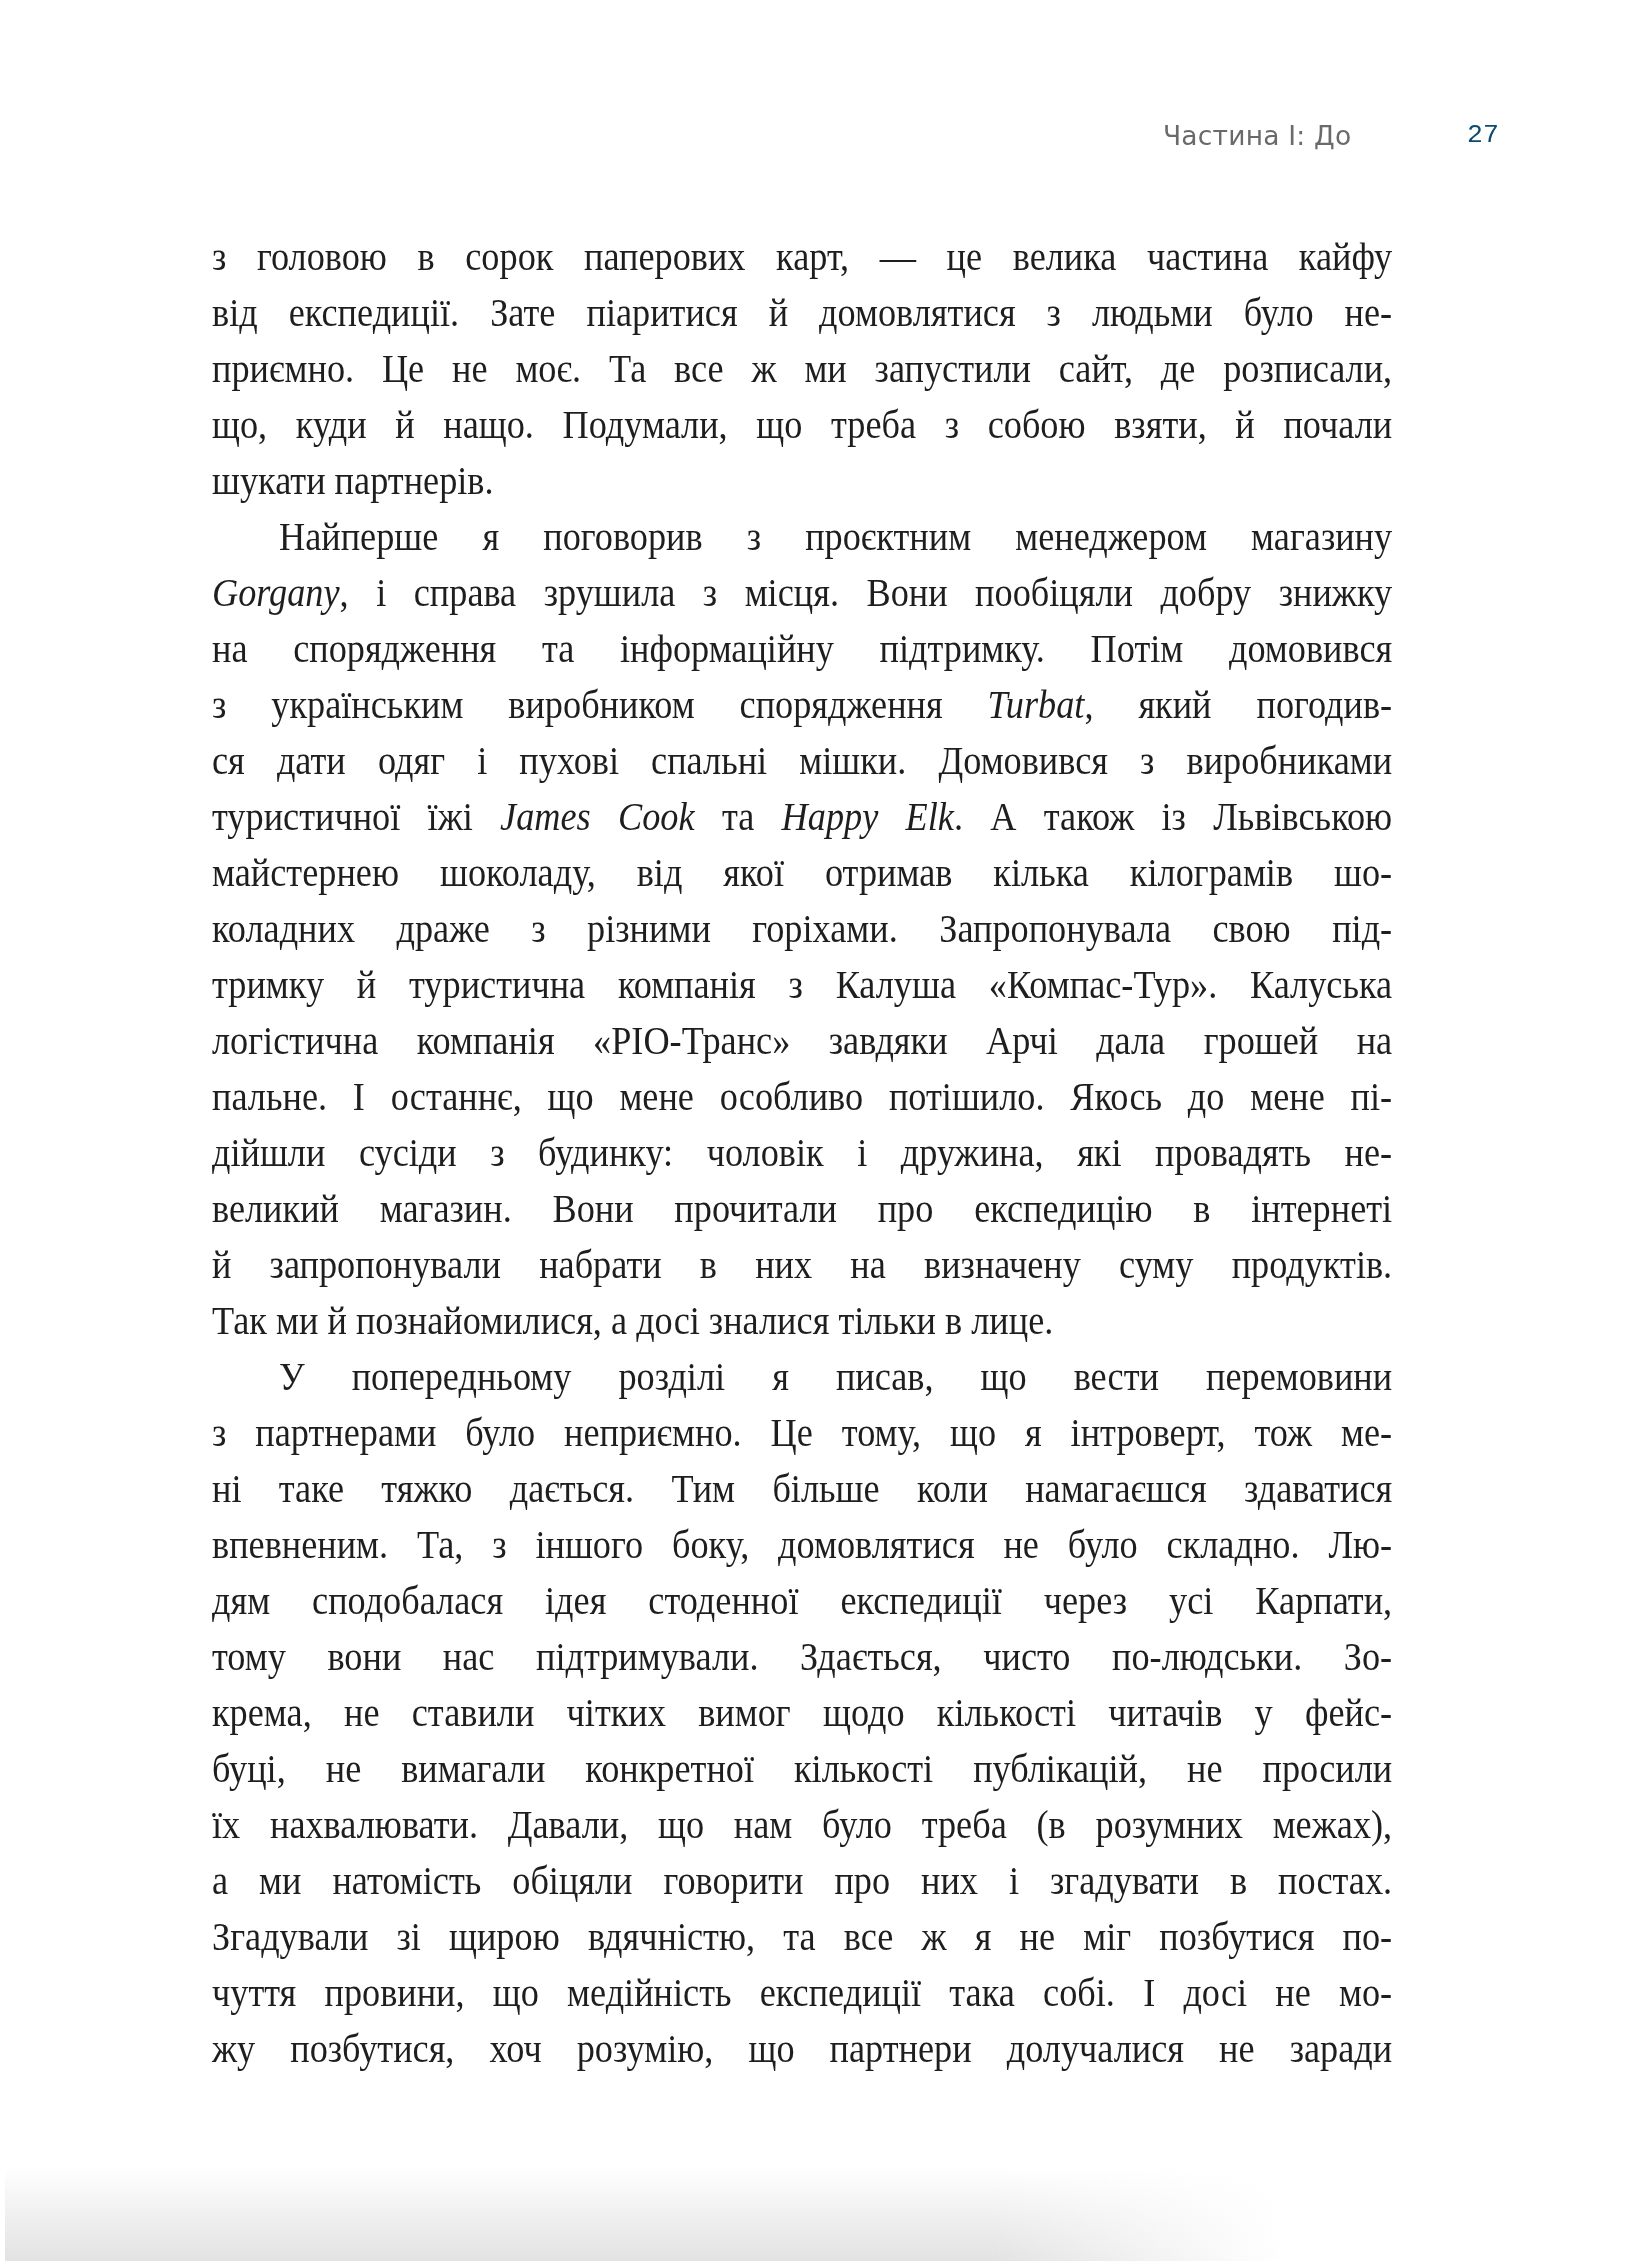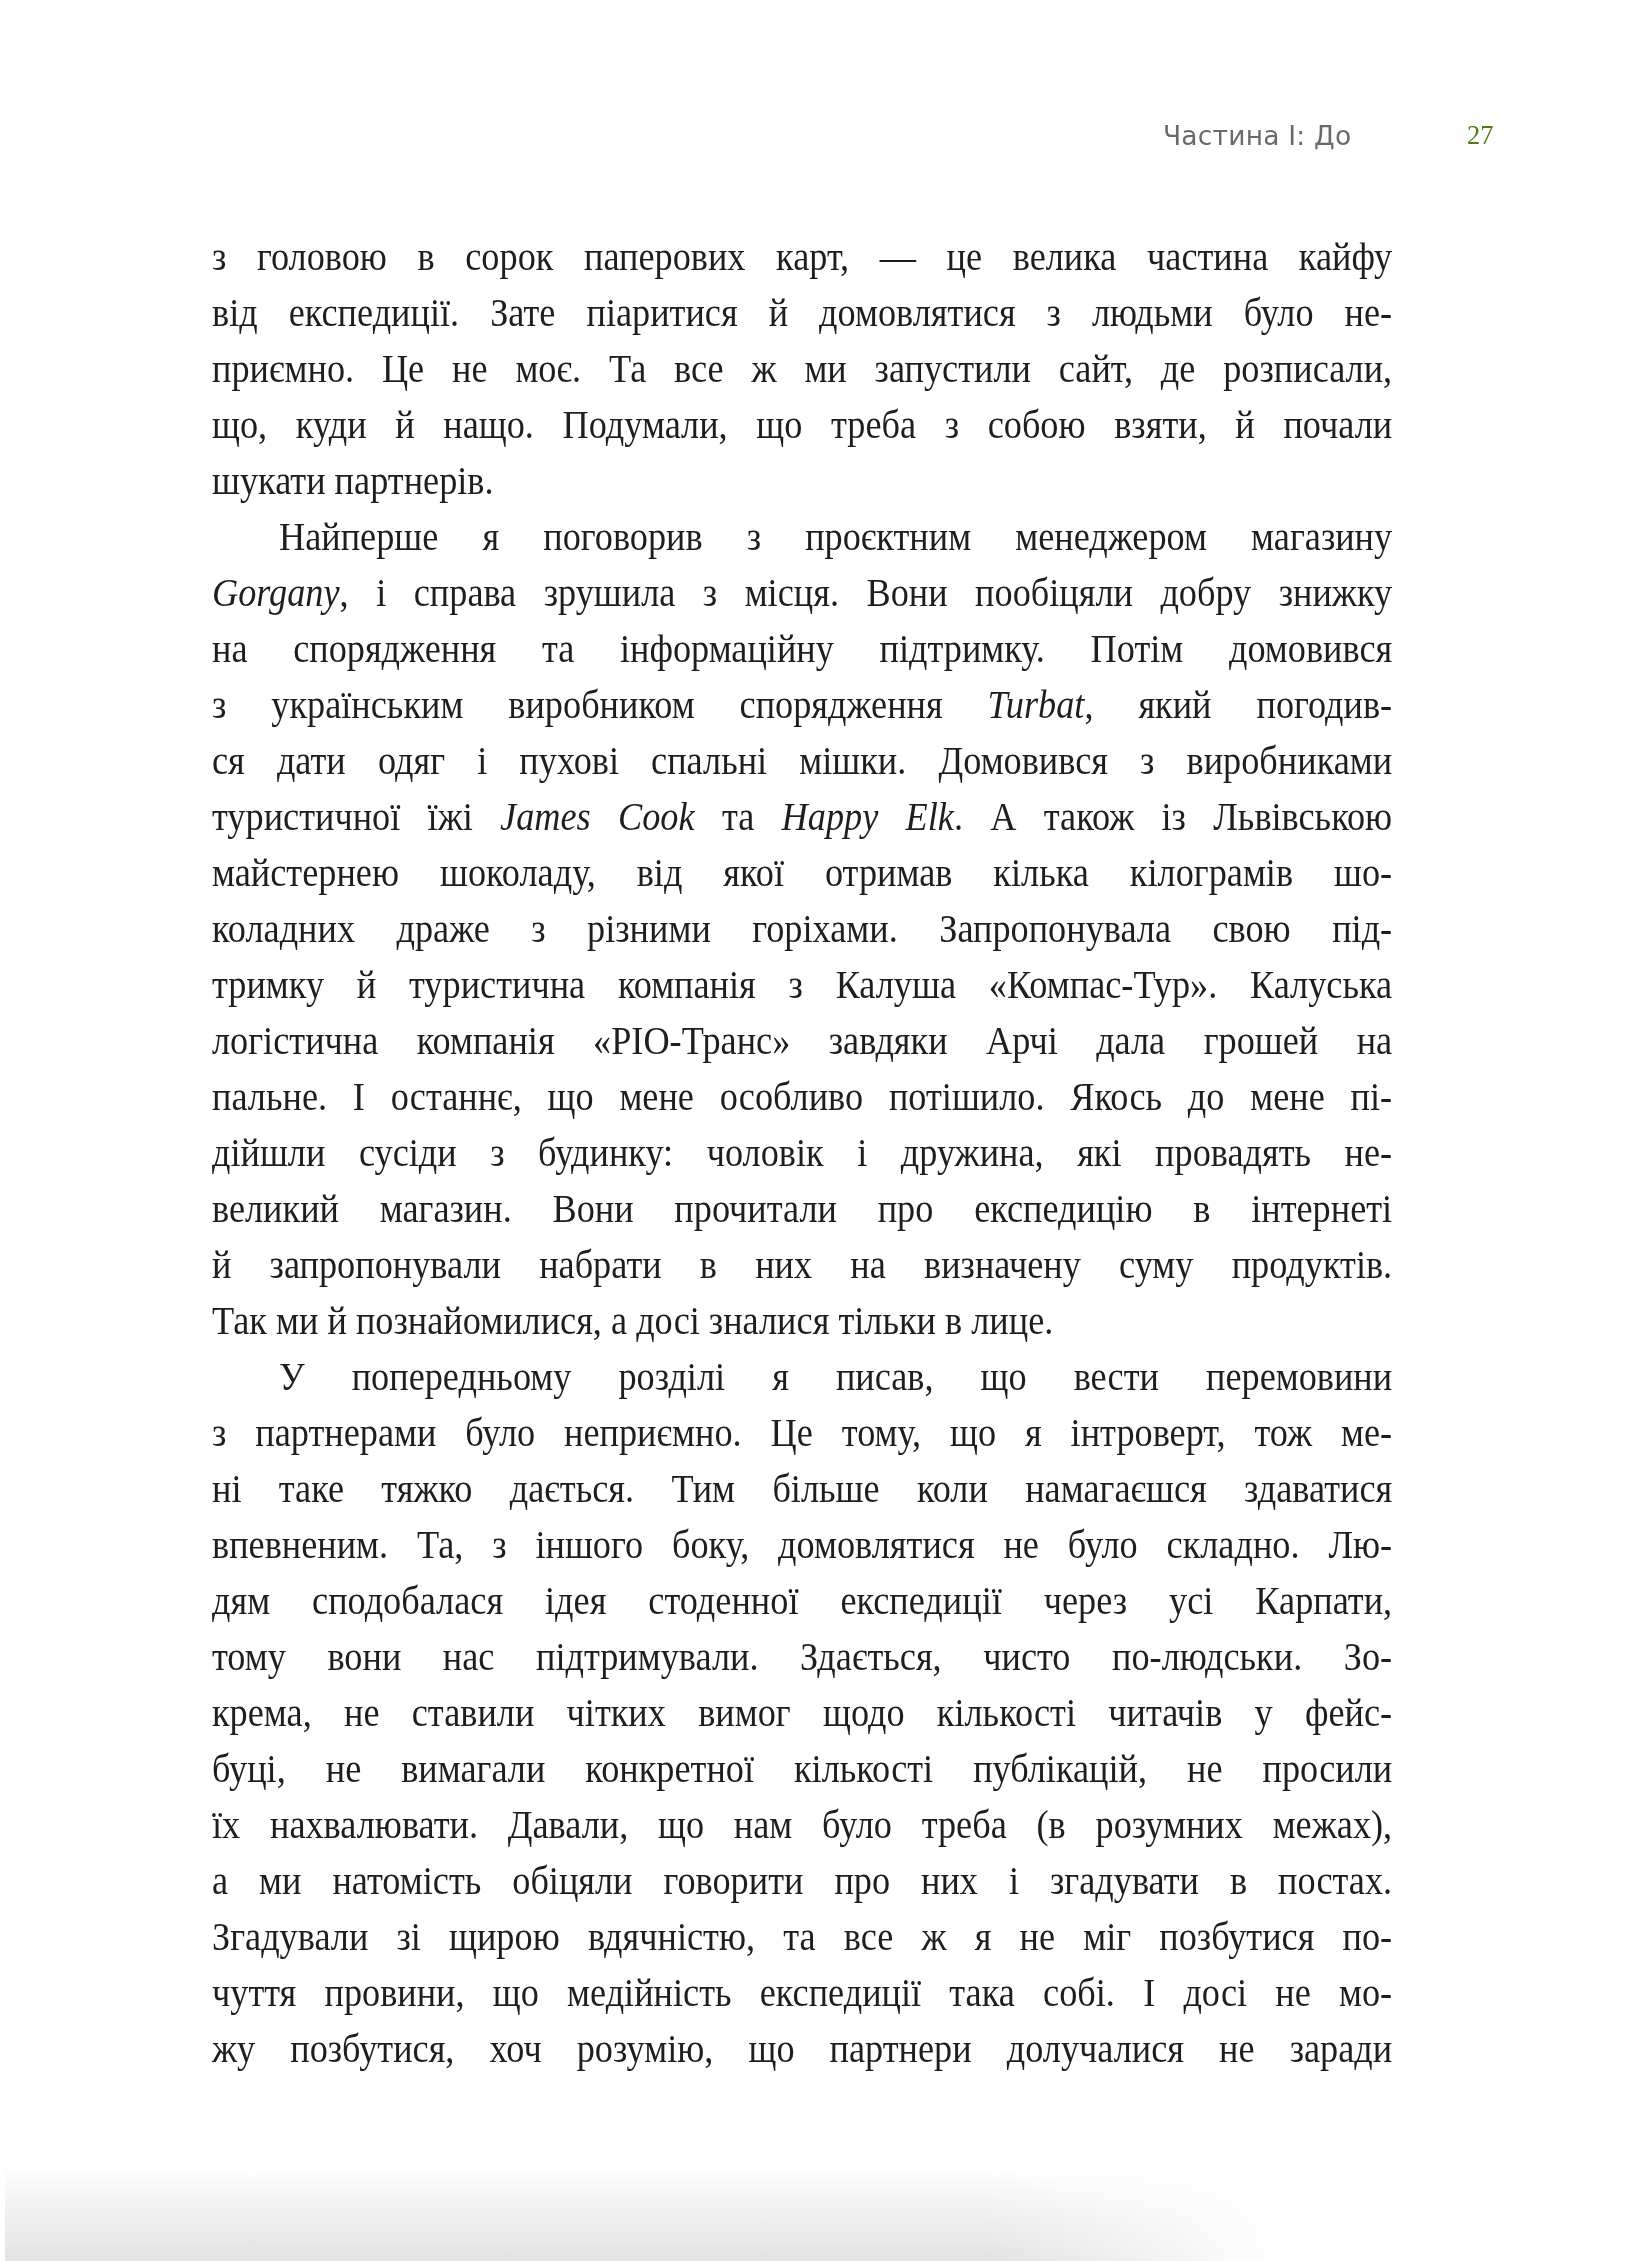--- a/index.html
+++ b/index.html
@@ -27,23 +27,23 @@
       font-family: "DejaVu Sans", sans-serif;
       font-size: 26.5px;
       color: #6a6a6a;
       letter-spacing: 0.2px;
       white-space: nowrap;
     }
     .page-number {
       position: absolute;
       top: 120px;
       left: 1462px;
-      font-family: Liberation Serif, serif;
+      font-family: Liberation Mono, monospace;
       font-size: 26.5px;
-      color: #4d7c0f;
+      color: #0c4a6e;
       white-space: nowrap;
     }
     .body-text {
       position: absolute;
       top: 229px;
       left: 207px;
       width: 1180px;
       font-family: "Liberation Serif", "DejaVu Serif", serif;
       font-size: 39px;
       line-height: 56px;

